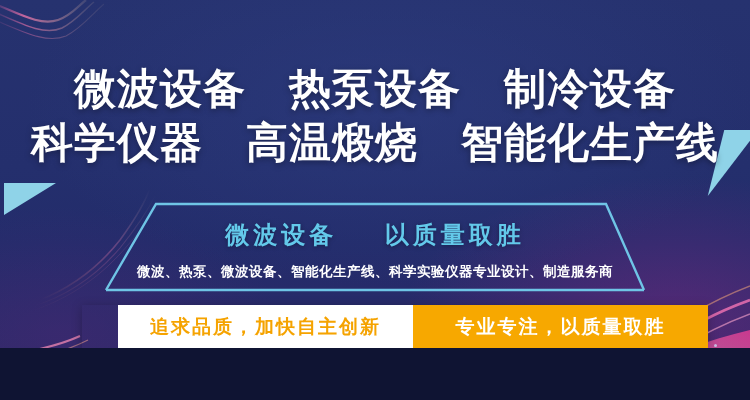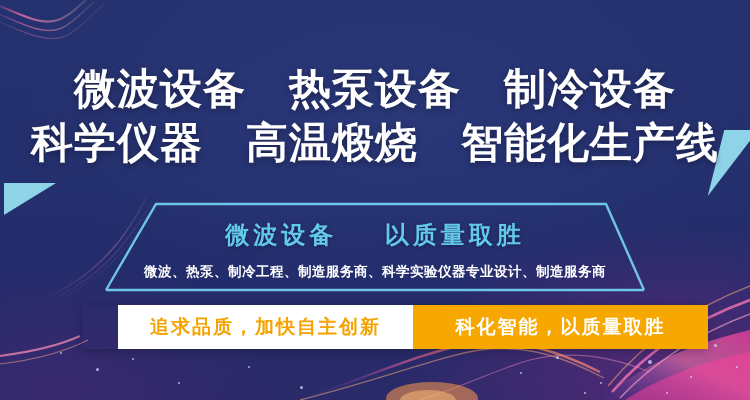--- a/index.html
+++ b/index.html
@@ -8,21 +8,21 @@
     padding: 0;
     background: #0f1433;
   }
   body {
     font-family: "Liberation Sans", "DejaVu Sans", sans-serif;
   }
 
   .banner {
     position: relative;
     width: 750px;
-    height: 400px;
+    height: 348px;
     overflow: hidden;
     background: #22306e;
   }
 
   
   .bg-base {
     position: absolute;
     inset: 0;
     background:
       linear-gradient(180deg, #26326f 0%, #242f6d 48%, #232c6b 70%, #2a2a68 100%);
@@ -272,20 +272,20 @@
       <line x1="6" y1="92" x2="544" y2="92" stroke="#6fc5e6" stroke-width="2.4"></line>
     </svg>
   </div>
 
   <div class="sub-headline">
     <span>微波设备</span>
     <span class="gap2"></span>
     <span>以质量取胜</span>
   </div>
 
-  <div class="sub-desc">微波、热泵、制冷工程、制造服务商、科学实验仪器专业设计、制造服务商</div>
+  <div class="sub-desc">微波、热泵、微波设备、智能化生产线、科学实验仪器专业设计、制造服务商</div>
 
   <div class="slogans">
     <div class="slogan slogan-left">追求品质，加快自主创新</div>
-    <div class="slogan slogan-right">科化智能，以质量取胜</div>
+    <div class="slogan slogan-right">专业专注，以质量取胜</div>
   </div>
 
 </div>
 
 </body></html>

